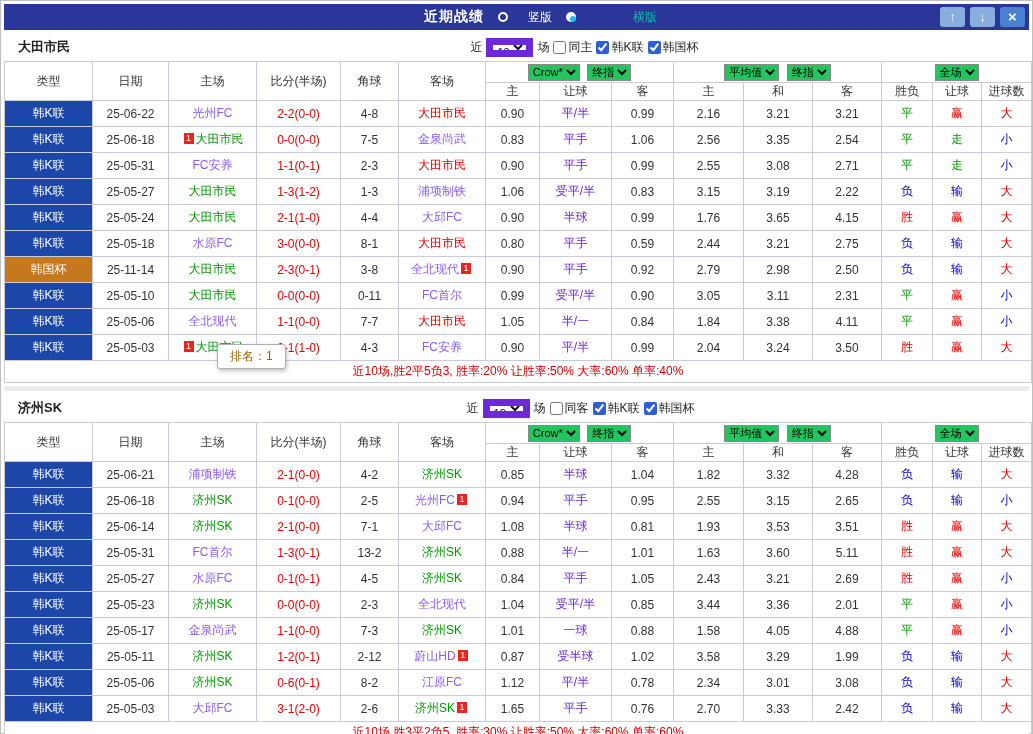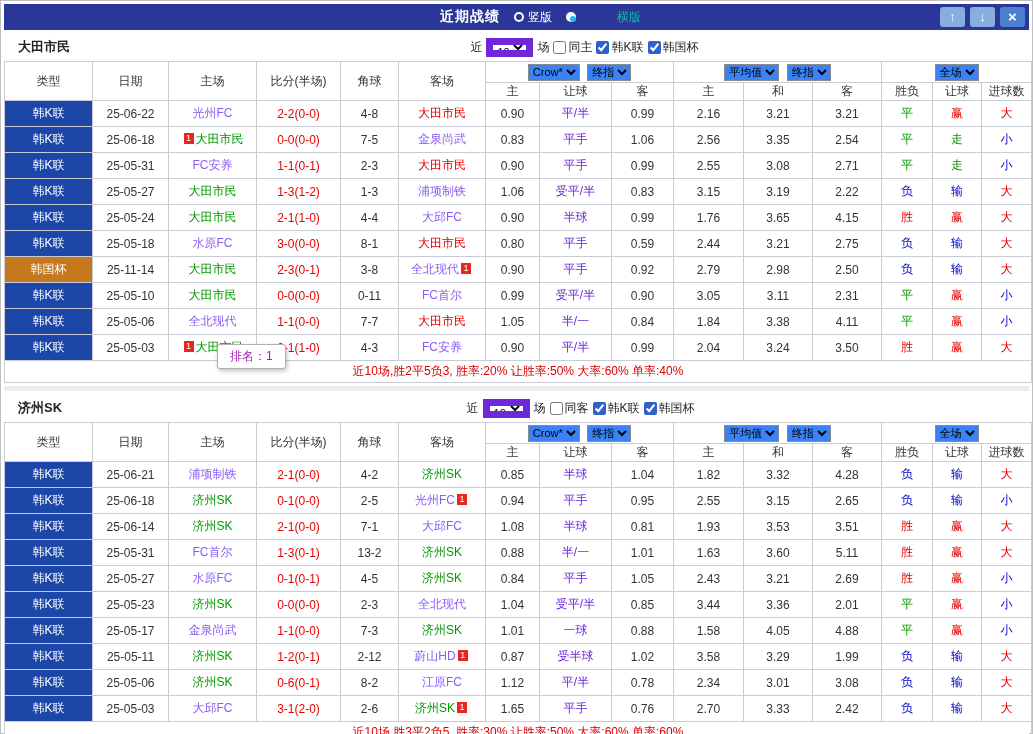--- a/index.html
+++ b/index.html
@@ -4,21 +4,21 @@
 <style>
   * { box-sizing: border-box; margin: 0; padding: 0; }
   html,body { width:1033px; height:734px; overflow:hidden; }
   body { font-family:"Liberation Sans","DejaVu Sans",sans-serif; background:#ffffff; }
   .page { position:relative; width:1033px; height:734px; border:1px solid #bfbfbf; background:#ffffff; padding:3px; }
 
   
   .titlebar { position:relative; height:26px; background:#2a3798; display:flex; align-items:center; color:#fff; }
   .tb-center { margin:0 auto; display:flex; align-items:center; gap:14px; }
   .tb-title { font-weight:bold; font-size:14px; letter-spacing:1px;margin-left:48px; }
-  .radio { display:inline-flex; align-items:center; gap:4px; font-size:12px; color:#fff; cursor:pointer; }
+  .radio { display:inline-flex; align-items:center; gap:20px; font-size:12px; color:#fff; cursor:pointer; }
   .circle { width:10px; height:10px; border:2px solid #fff; border-radius:50%; background:transparent; display:inline-block; position:relative; }
   .radio.selected .circle { background:#fff; }
   .radio.selected .circle::after { content:""; position:absolute; left:2px; top:2px; width:6px; height:6px; border-radius:50%; background:#29b6f6; }
   .radio.selected .radio-label { color:#14b8a6;margin-left:37px; }
   .tb-buttons { position:absolute; right:4px; top:3px; display:flex; gap:5px; }
   .tb-btn { width:25px; height:20px; border-radius:3px; background:#87aede; color:#fff; text-align:center; line-height:20px; font-size:13px; font-weight:bold; cursor:pointer; }
   .tb-btn.close { background:#4a80d0; font-size:15px; line-height:19px; }
 
   
   .section { margin-top:3px; background:#fff; }
@@ -28,41 +28,41 @@
   .filters select { font-size:11px; height:19px; border:7px solid #6d28d9; background:#fff; }
   .cb { display:inline-flex; align-items:center; gap:2px; cursor:pointer; }
   input[type=checkbox] { width:13px; height:13px; accent-color:#2f5fd0; }
 
   
   table { border-collapse:collapse; table-layout:fixed; width:1027px; }
   th, td { border:1px solid #c9ccd4; text-align:center; font-size:12px; font-weight:normal; color:#333;
            white-space:nowrap; overflow:hidden; padding:0 1px; }
   thead tr.hr1 th { height:21px; }
   thead tr.hr2 th { height:17px; }
-  thead select { font-size:11px; height:17px; border:1px solid #8a8a8a; background:#3b82f6; margin:0 2px; }
+  thead select { font-size:11px; height:17px; border:1px solid #8a8a8a; background:#22c55e; margin:0 2px; }
   tbody td { height:26px; }
   tfoot td { height:22px; color:#d60000; font-size:12px; }
   .type-kl  { background:#1c46a8; color:#fff; }
   .type-cup { background:#c5781d; color:#fff; }
   .score { color:#e60000; }
   .hdp { color:#6d28d9; }
   .t-g { color:#009900; }
   .t-r { color:#e60000; }
   .t-n { color:#8b5cf6; }
   .res-w { color:#e60000; }
   .res-d { color:#009900; }
   .res-l { color:#0000cc; }
   .badge { display:inline-block; min-width:10px; height:11px; line-height:11px; background:#e8261f; color:#fff;
            font-size:9px; margin:0 2px; padding:0 1px; position:relative; top:-2px; }
 
   .spacer { height:5px; background:#ececec; margin-top:3px; }
 
   
   .tooltip { position:absolute; left:216px; top:343px; background:#fff; border:1px solid #b0b0b0; border-radius:3px;
-             color:#a21caf; font-size:12px; padding:3px 12px; box-shadow:1px 2px 4px rgba(0,0,0,.25); z-index:5; }
+             color:#a16207; font-size:12px; padding:3px 12px; box-shadow:1px 2px 4px rgba(0,0,0,.25); z-index:5; }
 </style>
 </head>
 <body>
 
 <div class="page">
 
   <div class="titlebar">
     <div class="tb-center">
       <span class="tb-title">近期战绩</span>
       <span class="radio">

